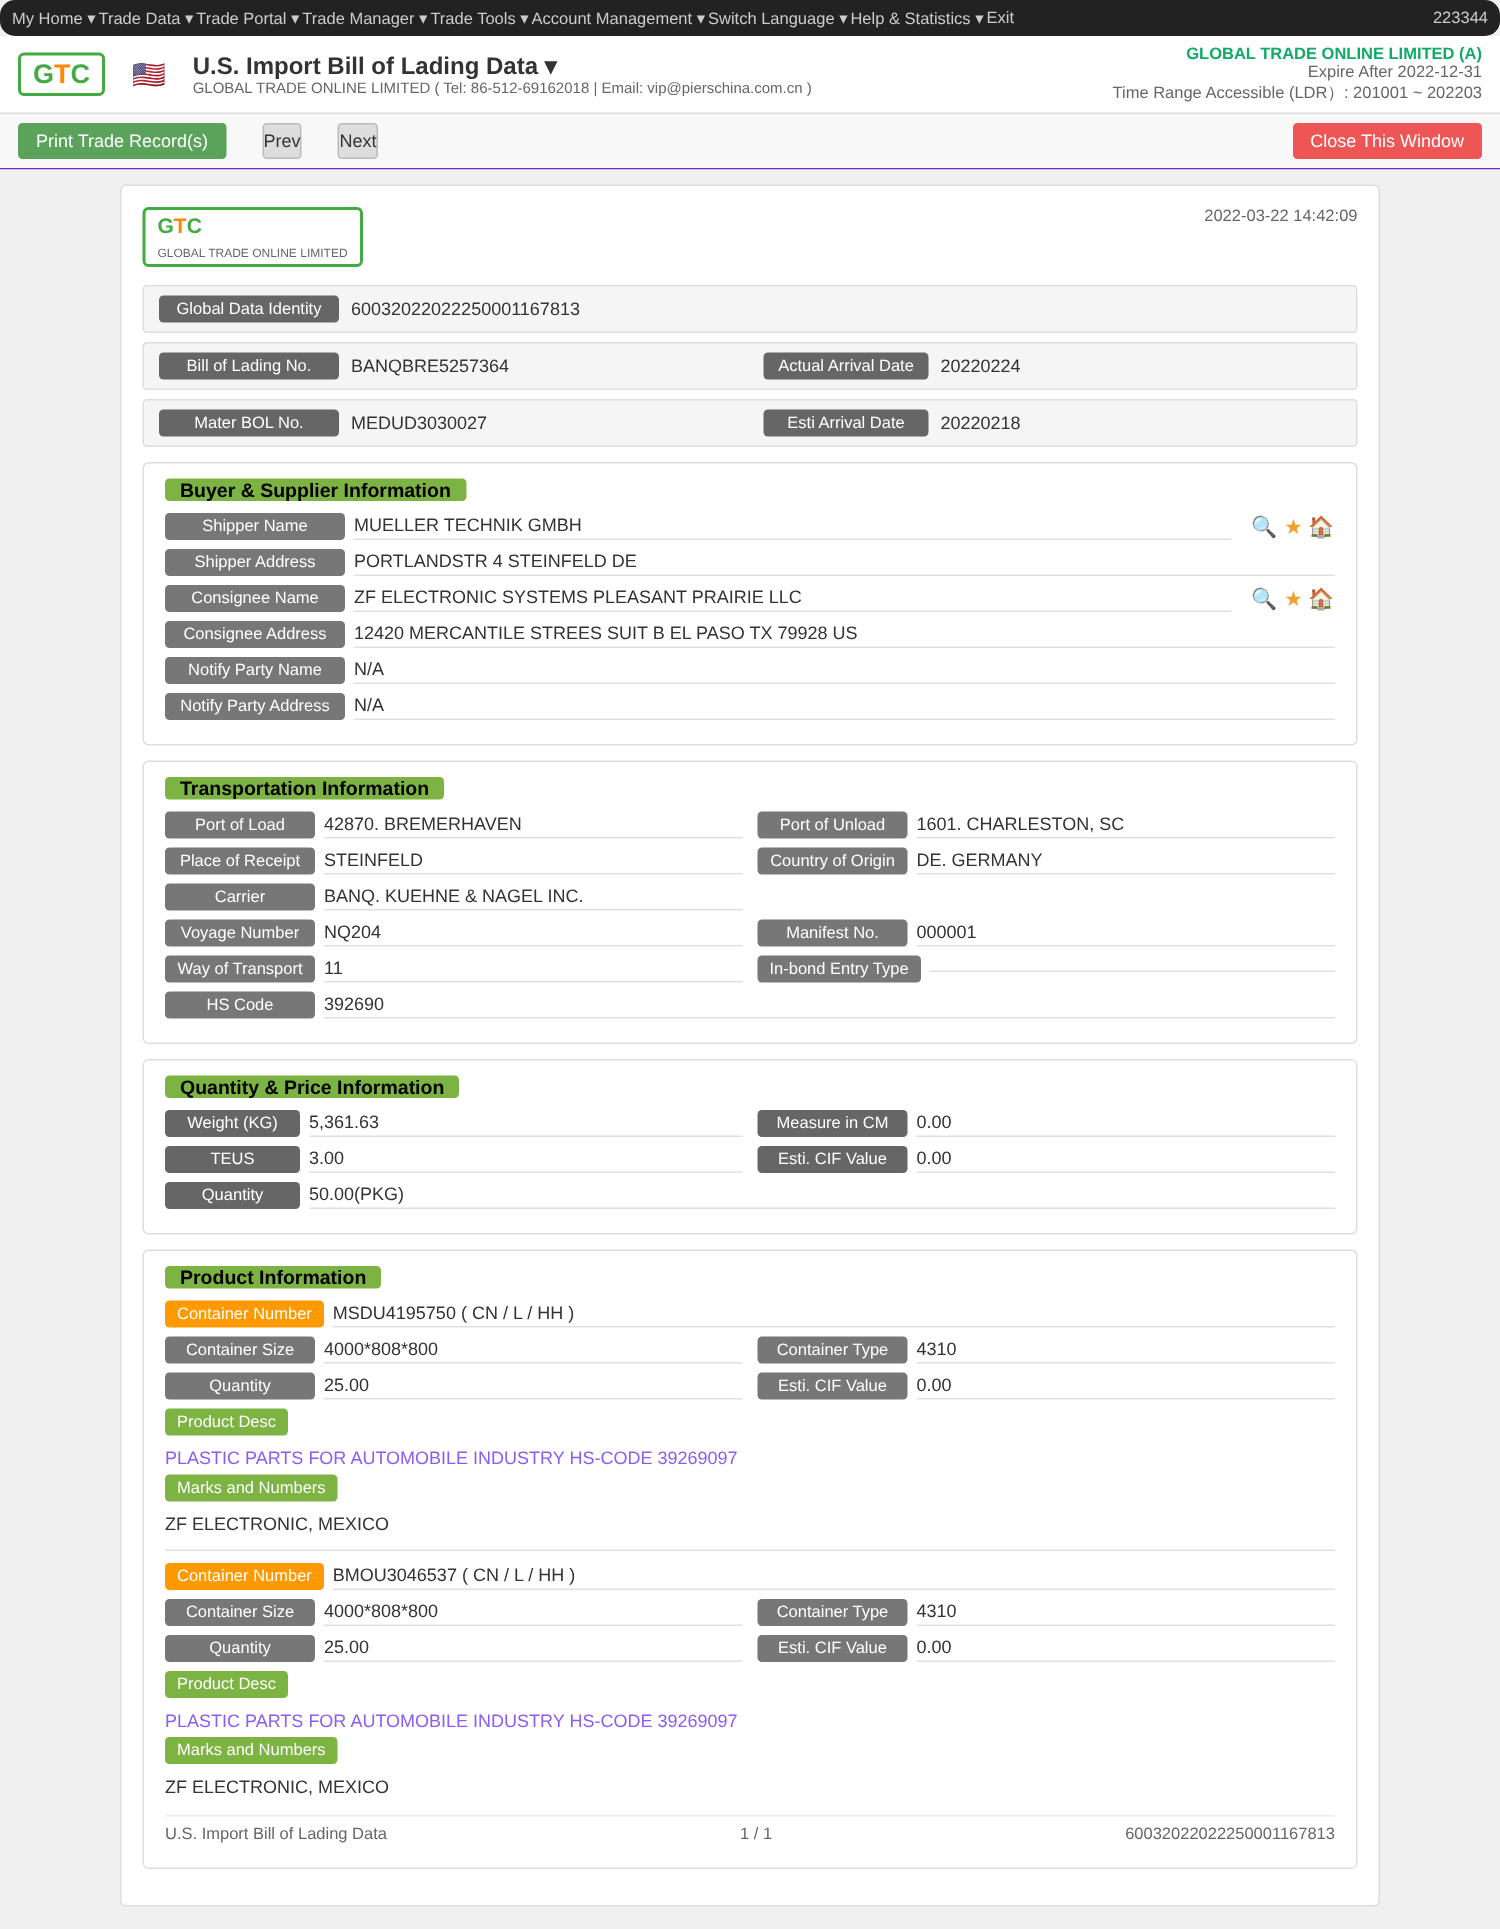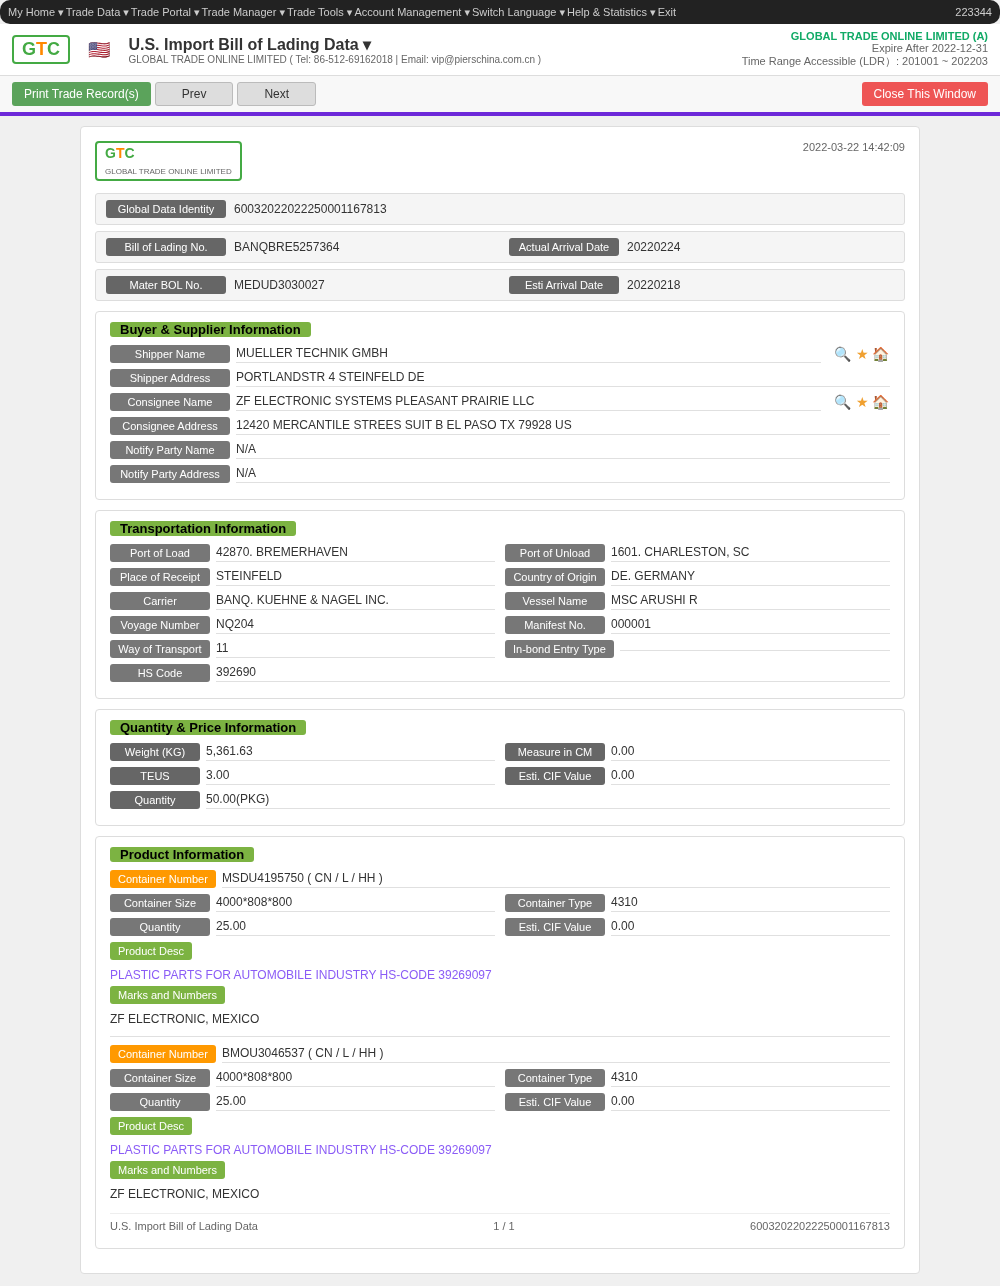--- a/index.html
+++ b/index.html
@@ -34,32 +34,32 @@
     .header-title { font-size: 16px; font-weight: bold; color: #333; }
     .header-subtitle { font-size: 10px; color: #666; }
     .header-spacer { flex: 1; }
     .header-account { text-align: right; font-size: 11px; }
     .header-account .company-name { color: #1a6; font-weight: bold; font-size: 11px; }
     .header-account .expire { color: #666; }
 
     
     .action-bar {
       background: #f8f8f8;
-      border-bottom: 4px solid #6d28d9;
+      border-bottom: 1px solid #6d28d9;
       padding: 6px 12px;
       display: flex;
       align-items: center;
-      gap: 4px;
+      gap: 24px;
     }
     .btn-print {
       background: #5ba35b; color: #fff; border: none; padding: 5px 12px;
       border-radius: 3px; cursor: pointer; font-size: 12px;
     }
     .btn-nav {
-      background: #ddd; color: #333; border: 1px solid #bbb; padding: 4px 26px;
+      background: #ddd; color: #333; border: 1px solid #bbb; padding: 4px 0;
       border-radius: 3px; cursor: pointer; font-size: 12px;
     }
     .btn-close {
       background: #e55; color: #fff; border: none; padding: 5px 12px;
       border-radius: 3px; cursor: pointer; font-size: 12px; margin-left: auto;
     }
 
     
     .main-content {
       background: #f0f0f0;
@@ -308,24 +308,20 @@
         <div class="field-row">
           <span class="field-label" style="min-width:100px;">Country of Origin</span>
           <span class="field-value">DE. GERMANY</span>
         </div>
       </div>
       <div class="double-row">
         <div class="field-row">
           <span class="field-label" style="min-width:100px;">Carrier</span>
           <span class="field-value">BANQ. KUEHNE &amp; NAGEL INC.</span>
         </div>
-        <div class="field-row">
-          <span class="field-label" style="min-width:100px;">Vessel Name</span>
-          <span class="field-value">MSC ARUSHI R</span>
-        </div>
       </div>
       <div class="double-row">
         <div class="field-row">
           <span class="field-label" style="min-width:100px;">Voyage Number</span>
           <span class="field-value">NQ204</span>
         </div>
         <div class="field-row">
           <span class="field-label" style="min-width:100px;">Manifest No.</span>
           <span class="field-value">000001</span>
         </div>

